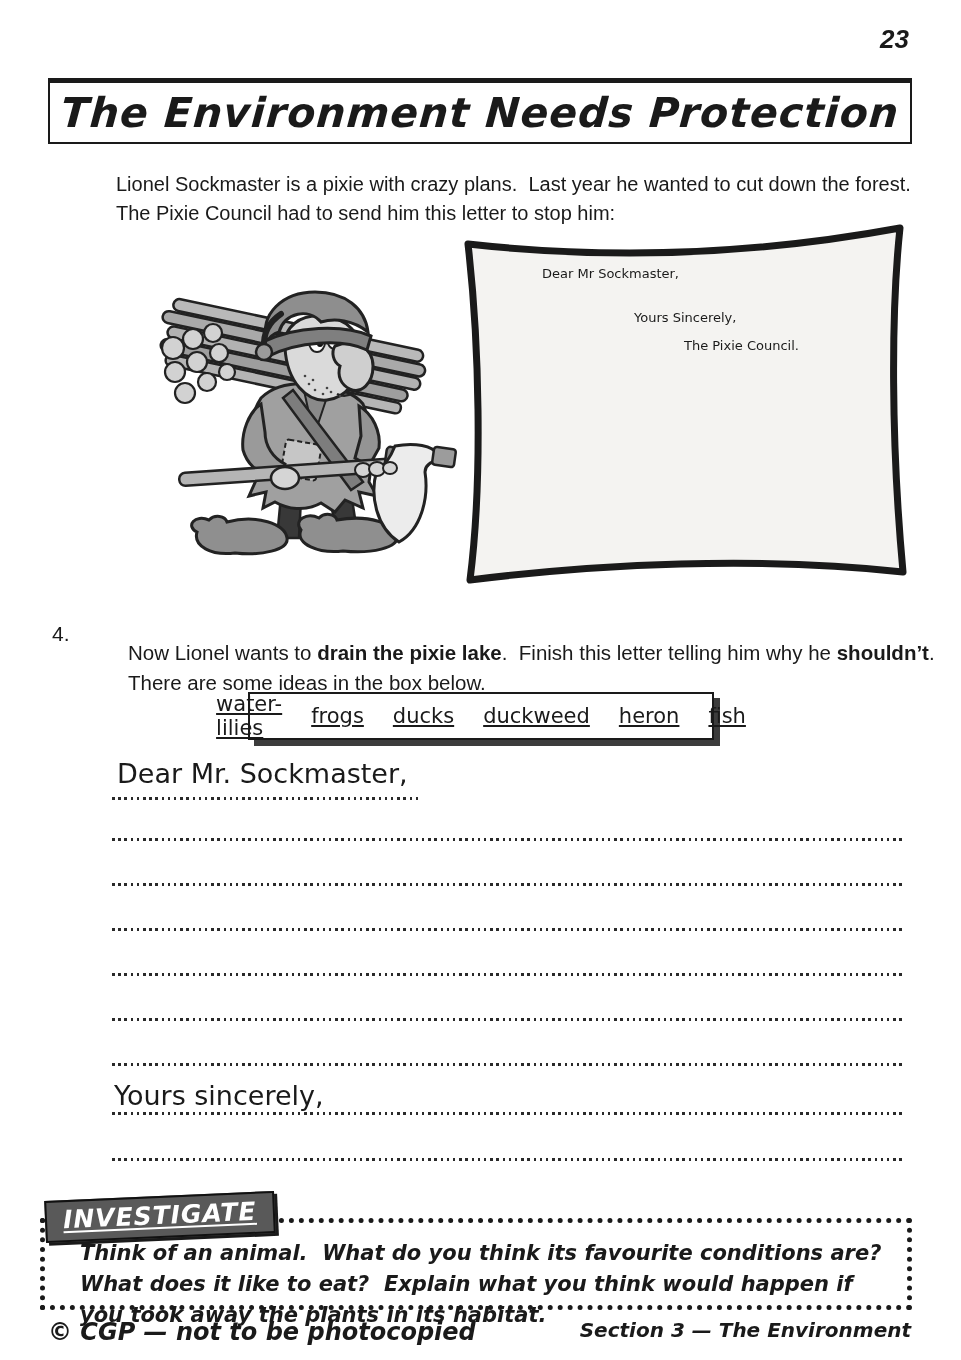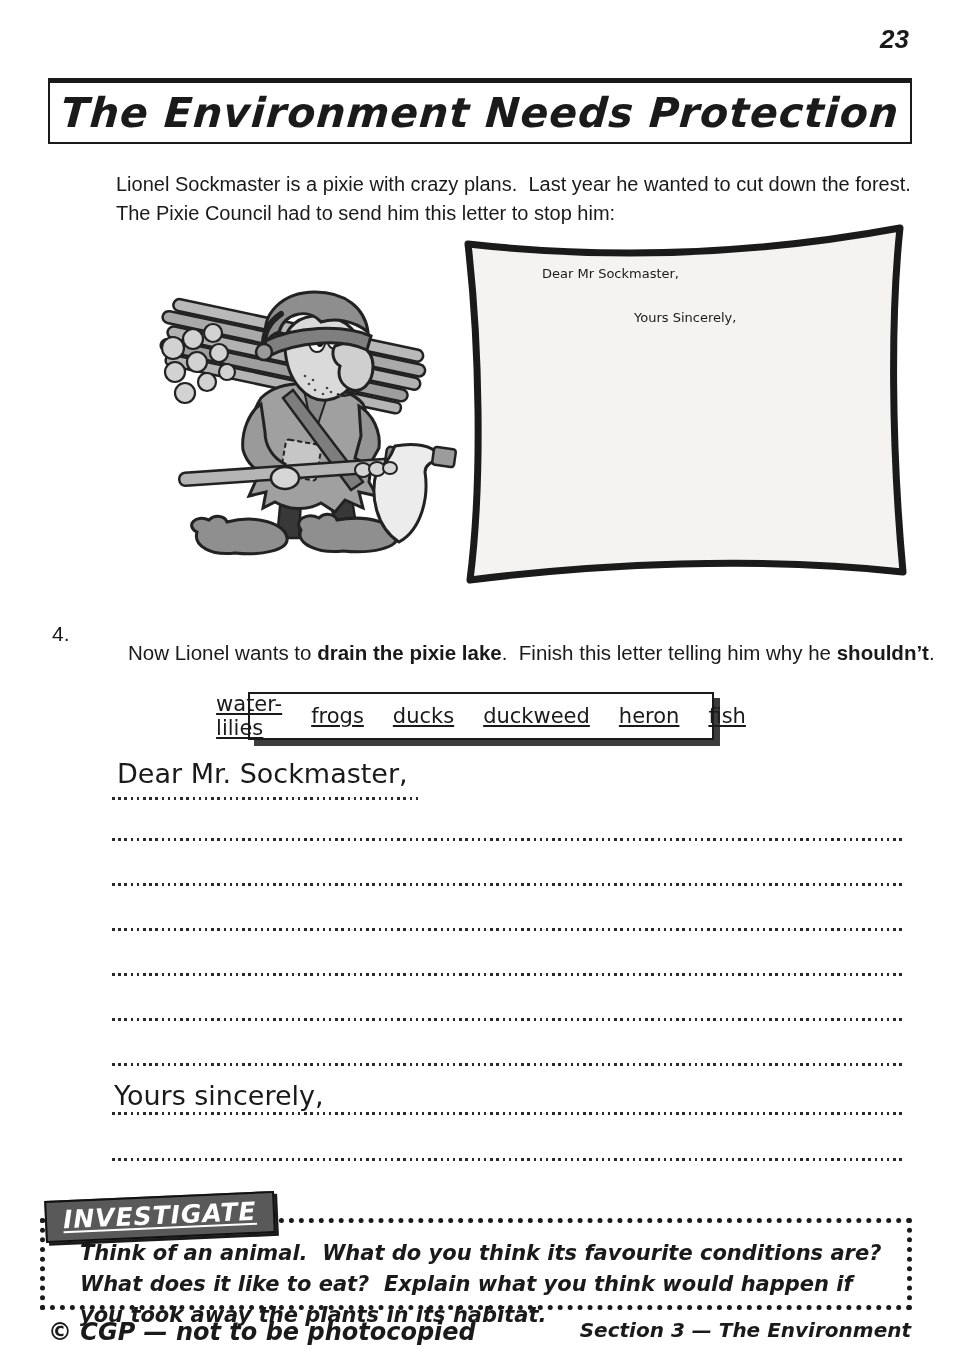--- a/index.html
+++ b/index.html
@@ -148,25 +148,26 @@
     <ellipse cx="257" cy="182" rx="7" ry="6" fill="#d5d5d5" stroke="#222" stroke-width="2"></ellipse>
   </svg>
 
   <div class="letter">
     <svg class="letter-bg" viewBox="0 0 452 370" xmlns="http://www.w3.org/2000/svg">
       <path d="M10 24 Q225 48 442 8 C433 92 433 222 445 352 C300 336 140 344 12 360 C25 258 21 120 10 24 Z" fill="#f4f3f1" stroke="#1a1a1a" stroke-width="7" stroke-linejoin="round"></path>
     </svg>
     <div class="letter-text hand">
       <p class="l-salute">Dear Mr Sockmaster,</p>
       <p class="l-close">Yours Sincerely,</p>
+      <p class="l-sign">The Pixie Council.</p>
     </div>
   </div>
 
   <div class="qnum">4.</div>
-  <p class="qtext pre"><span>Now Lionel wants to </span><b>drain the pixie lake</b><span>.  Finish this letter telling him why he </span><b>shouldn’t</b><span>.</span><br></p>
+  <p class="qtext pre"><span>Now Lionel wants to </span><b>drain the pixie lake</b><span>.  Finish this letter telling him why he </span><b>shouldn’t</b><span>.</span><br><span>There are some ideas in the box below.</span></p>
 
   <div class="word-box hand">
     <span>water-lilies</span>
     <span>frogs</span>
     <span>ducks</span>
     <span>duckweed</span>
     <span>heron</span>
     <span>fish</span>
   </div>
 

